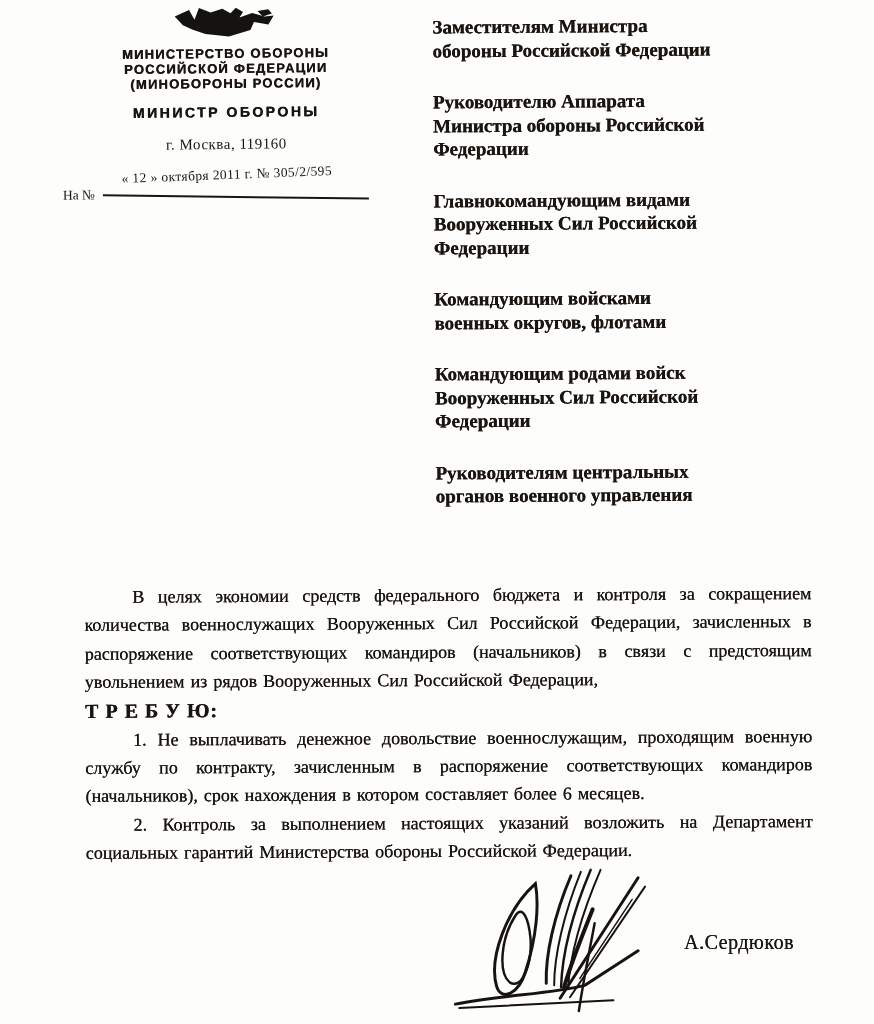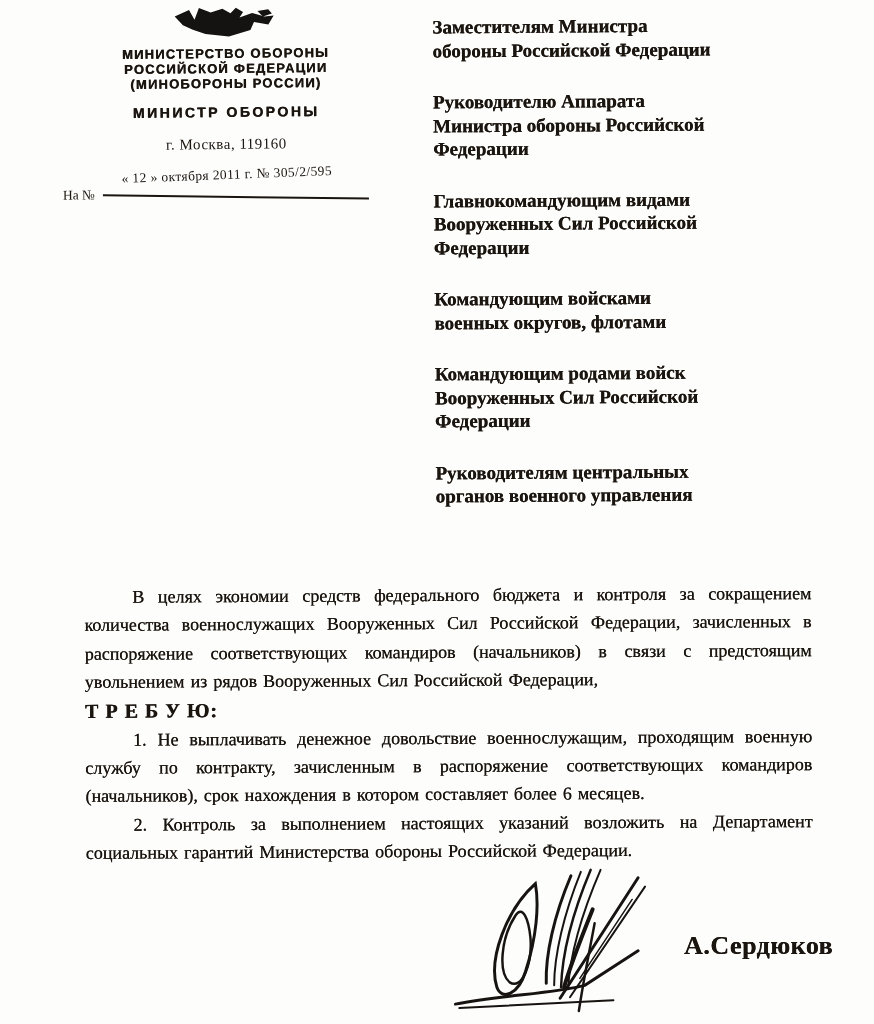--- a/index.html
+++ b/index.html
@@ -75,21 +75,21 @@
     margin:0;font-weight:bold;font-size:20px;line-height:29px;
     letter-spacing:1px;
     text-shadow:0.4px 0 0 currentColor;
   }
   
   .autograph{
     position:absolute;left:443px;top:856px;width:248px;height:158px;
   }
   .sig-name{
     position:absolute;left:684px;top:931px;
-    font-weight:bold;font-size:26px;letter-spacing:0.5px;
+    font-weight:normal;font-size:20px;letter-spacing:0.5px;
     text-shadow:0.3px 0 0 currentColor;
   }
 </style>
 </head>
 <body>
 
 <div class="page">
 
   <div class="letterhead">
     <svg class="emblem" viewBox="0 0 120 40" aria-hidden="true">

